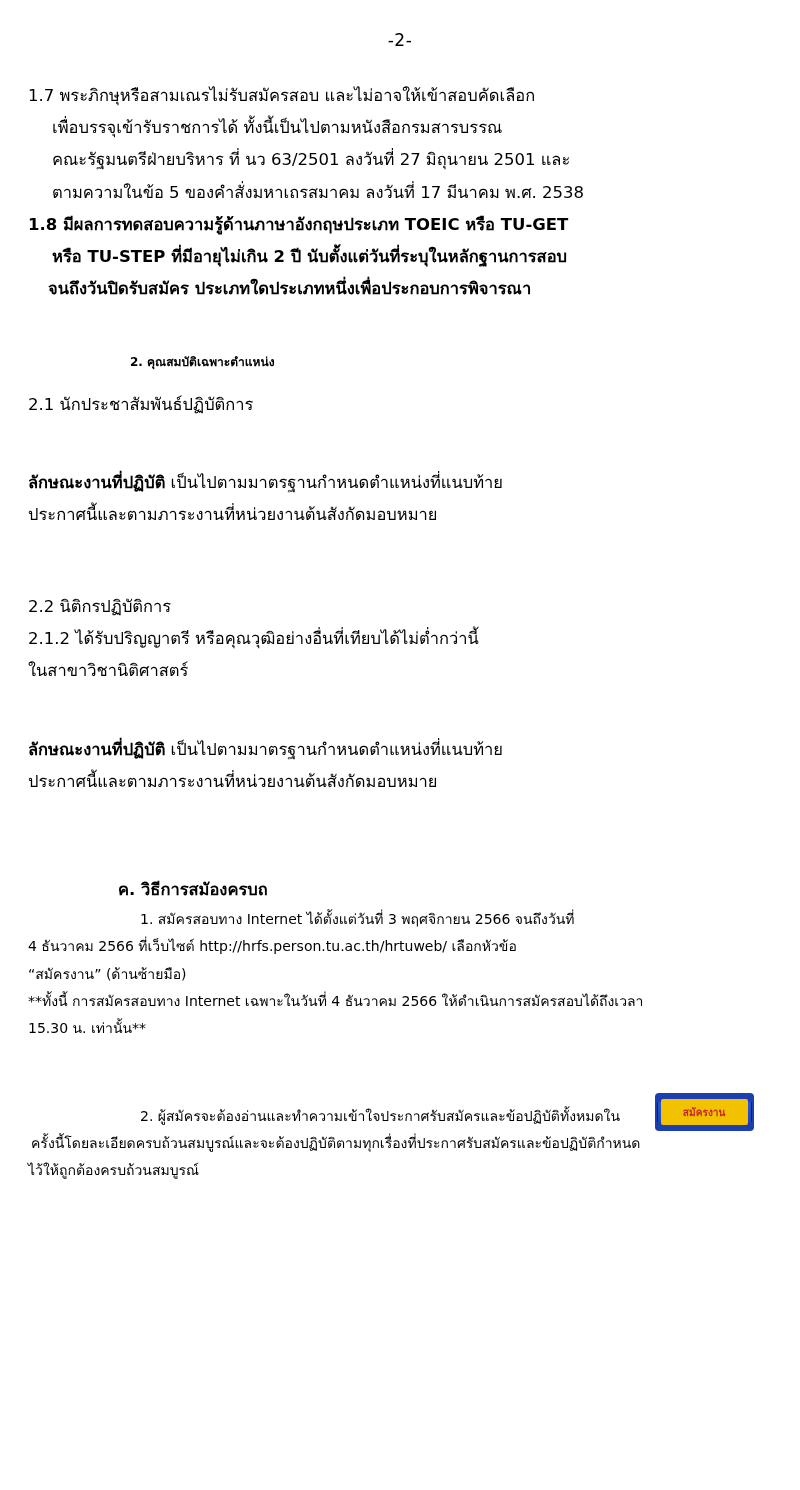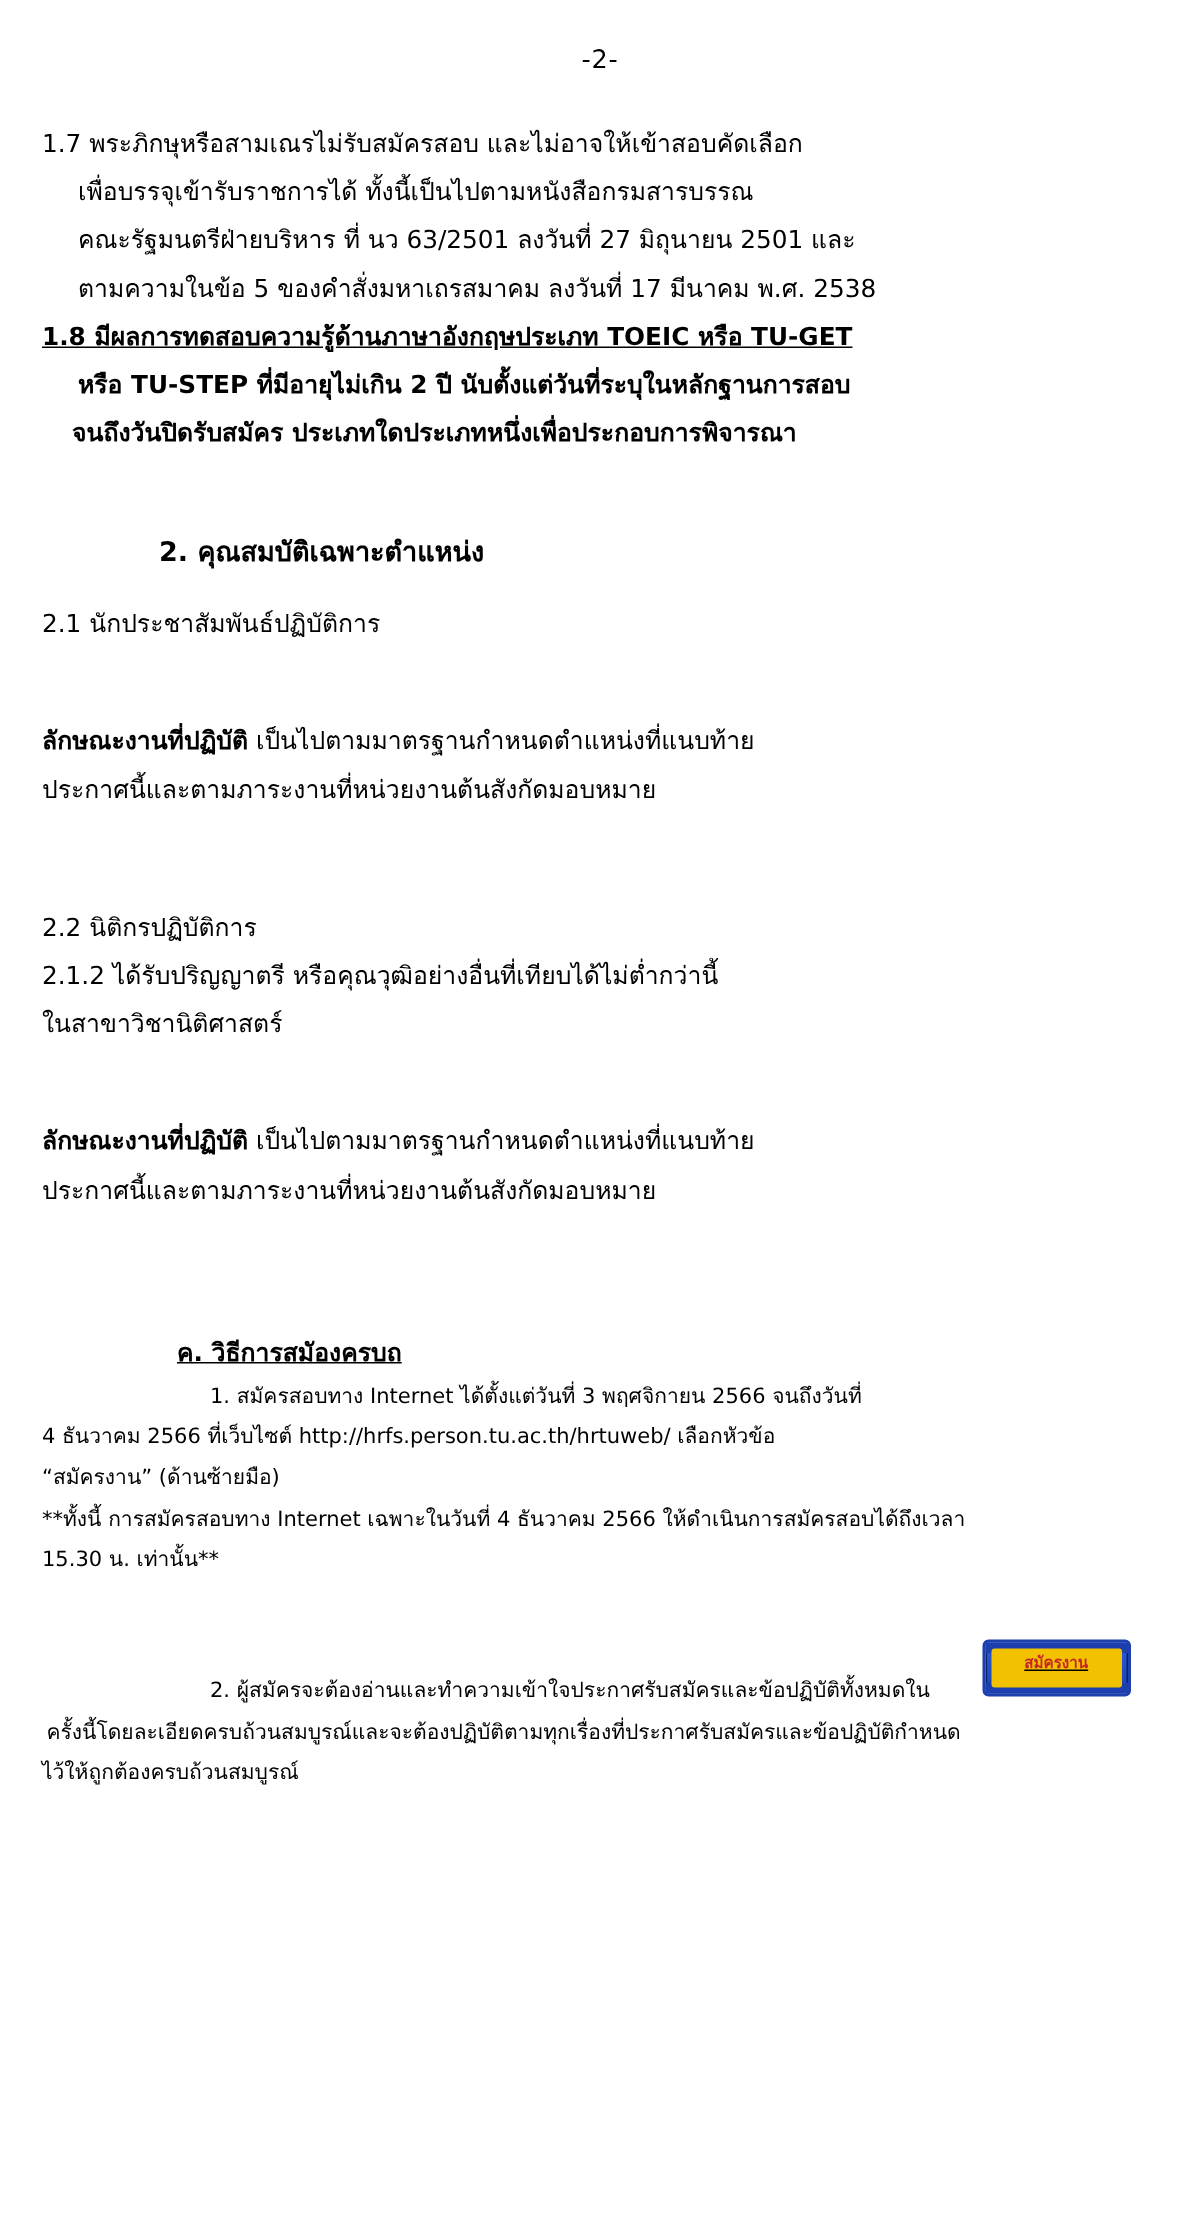--- a/index.html
+++ b/index.html
@@ -35,28 +35,28 @@
   }
   .indent-1 { margin-left: 170px; }
   .indent-2 { margin-left: 195px; }
   .indent-4 { margin-left: 260px; }
   .indent-5 { margin-left: 100px; }
   .para {
     margin: 0;
     padding: 0;
   }
   .bold { font-weight: bold; }
-  .uline { text-decoration: underline; }
+  .uline { }
   .spacer-sm { height: 14px; }
   .spacer-md { height: 30px; }
   .spacer-lg { height: 46px; }
   .sec-head {
-    margin-left: 78px;
+    margin-left: 102px;
     font-weight: bold;
-    font-size: 18px;
+    font-size: 12px;
   }
   .line { display: block; }
   .full-width-block {
     margin-left: 0;
     font-size: 14px;
     line-height: 1.95;
   }
   .stamp {
     position: absolute;
     right: 46px;
@@ -71,23 +71,22 @@
   }
   .stamp-inner {
     position: absolute;
     left: 4px;
     top: 4px;
     right: 4px;
     bottom: 4px;
     background: #f2c200;
     border-radius: 2px;
     display: flex;
-    align-items: flex-start;
+    align-items: center;
     justify-content: center;
-    text-decoration: underline;
   }
   .stamp-text {
     font-size: 11px;
     font-weight: bold;
     color: #c62828;
     white-space: nowrap;
     transform: scaleX(0.92);
   }
   .stamp-bar {
     position: absolute;

